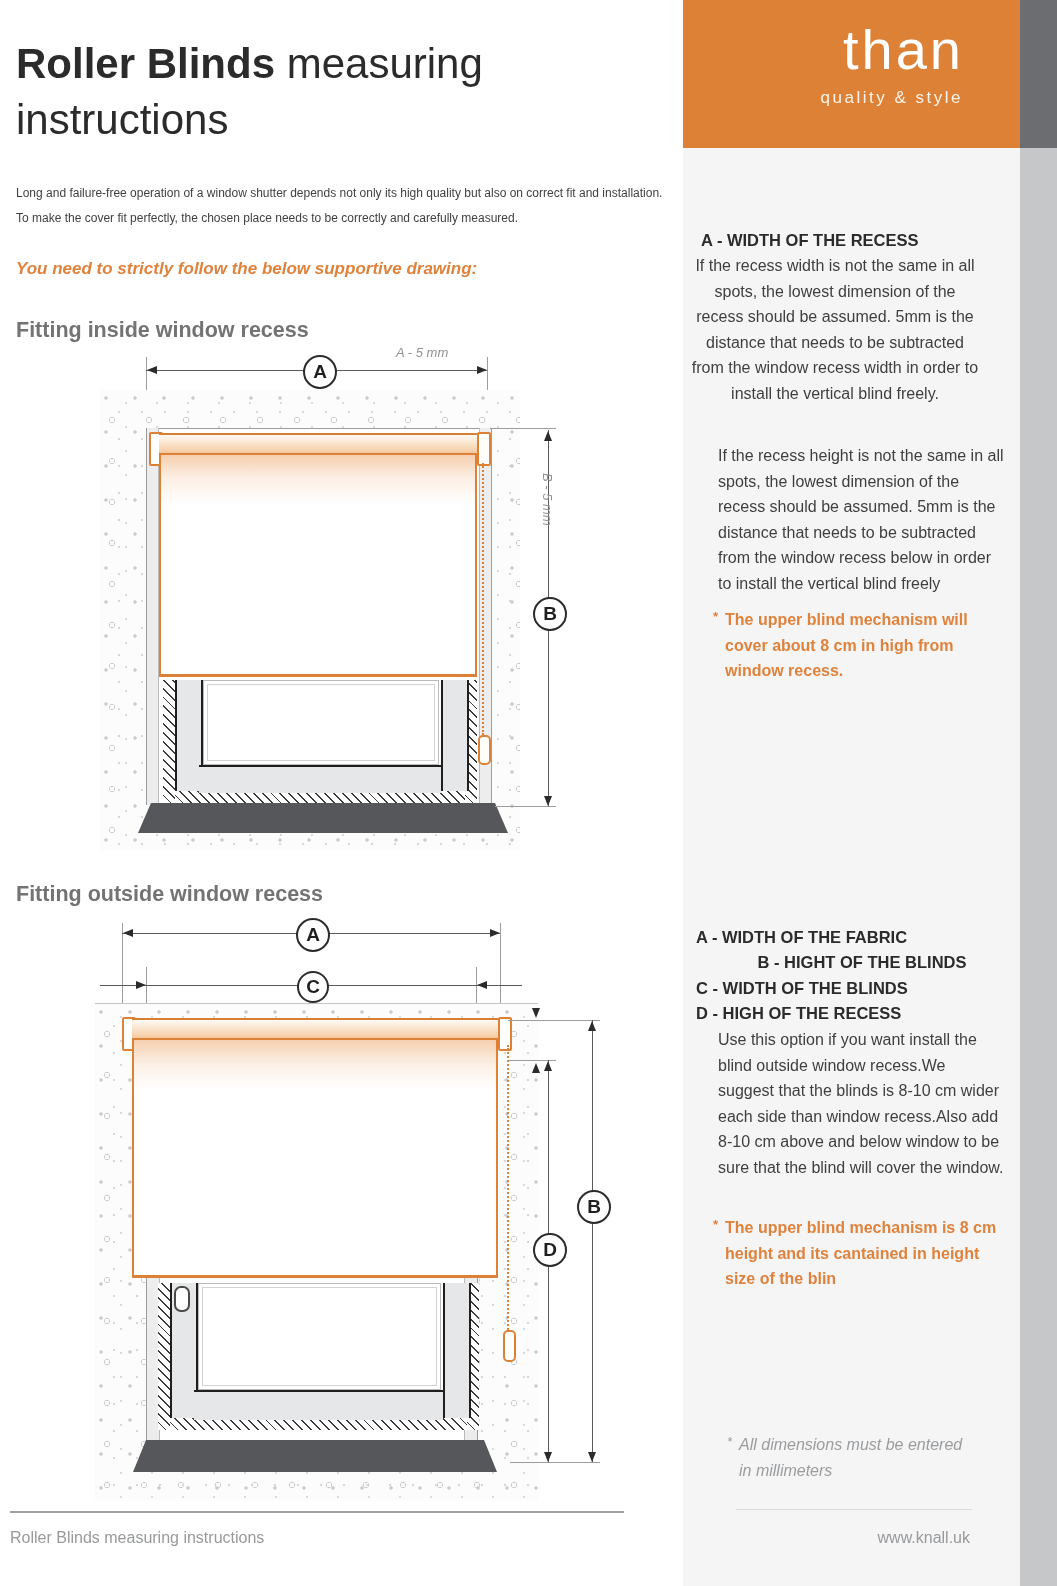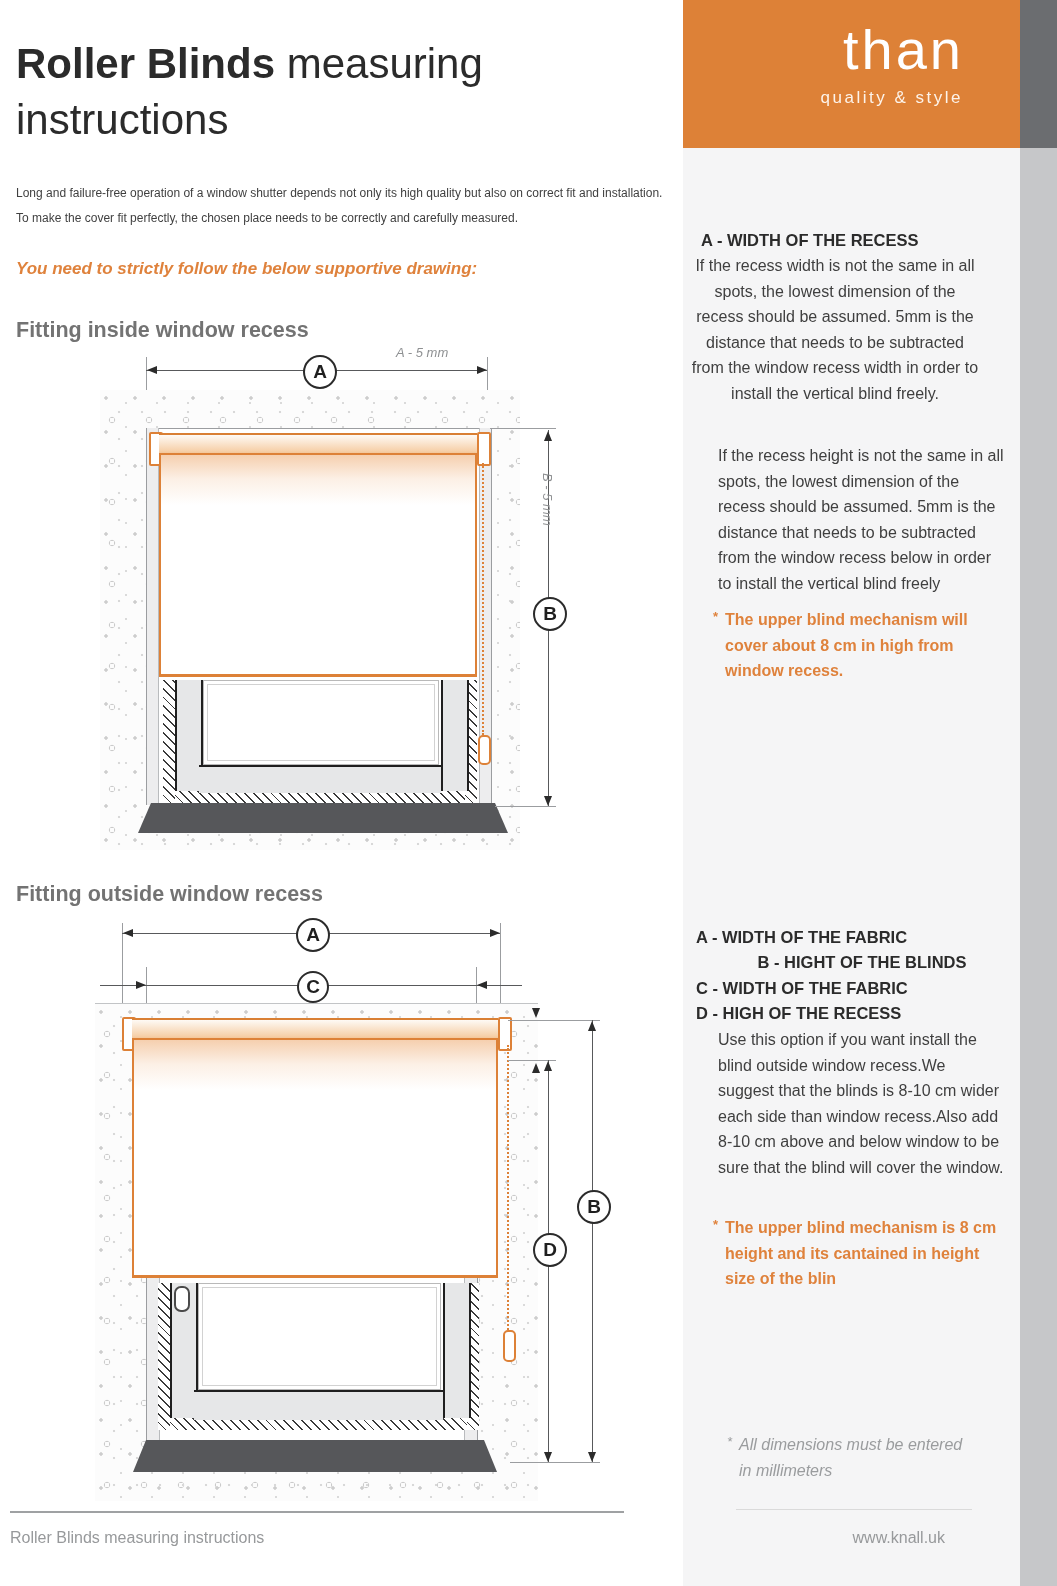--- a/index.html
+++ b/index.html
@@ -192,29 +192,29 @@
 
   <div class="abs p-head" style="left:701px;top:228px;width:300px;">A - WIDTH OF THE RECESS</div>
   <div class="abs p-body" style="left:690px;top:253px;width:290px;text-align:center;">If the recess width is not the same in all spots, the lowest dimension of the recess should be assumed. 5mm is the distance that needs to be subtracted from the window recess width in order to install the vertical blind freely.</div>
   <div class="abs p-body" style="left:718px;top:443px;width:290px;">If the recess height is not the same in all spots, the lowest dimension of the recess should be assumed. 5mm is the distance that needs to be subtracted from the window recess below in order to install the vertical blind freely</div>
   <div class="abs p-note" style="left:725px;top:607px;width:282px;">
     <span class="note-mark">*</span><span>The upper blind mechanism will cover about 8 cm in high from window recess.</span>
   </div>
 
   <div class="abs p-head" style="left:696px;top:925px;width:300px;">A - WIDTH OF THE FABRIC</div>
   <div class="abs p-head" style="left:712px;top:950px;width:300px;text-align:center;">B - HIGHT OF THE BLINDS</div>
-  <div class="abs p-head" style="left:696px;top:976px;width:300px;">C - WIDTH OF THE FABRIC</div>
+  <div class="abs p-head" style="left:696px;top:976px;width:300px;">C - WIDTH OF THE BLINDS</div>
   <div class="abs p-head" style="left:696px;top:1001px;width:300px;">D - HIGH OF THE RECESS</div>
   <div class="abs p-body" style="left:718px;top:1027px;width:286px;">Use this option if you want install the blind outside window recess.We suggest that the blinds is 8-10 cm wider each side than window recess.Also add 8-10 cm above and below window to be sure that the blind will cover the window.</div>
   <div class="abs p-note" style="left:725px;top:1215px;width:282px;">
     <span class="note-mark">*</span><span>The upper blind mechanism is 8 cm height and its cantained in height size of the blin</span>
   </div>
 
   <div class="abs footnote" style="left:739px;top:1432px;width:240px;">
     <span class="note-mark" style="color:#9a9c9e;">*</span><span>All dimensions must be entered in millimeters</span>
   </div>
 
   <div class="abs foot-line-l"></div>
   <div class="abs foot-line-r"></div>
   <div class="abs foot-text" style="left:10px;top:1529px;">Roller Blinds measuring instructions</div>
-  <div class="abs foot-text" style="left:655px;top:1529px;width:290px;text-align:right;">www.knall.uk</div>
+  <div class="abs foot-text" style="left:680px;top:1529px;width:290px;text-align:right;">www.knall.uk</div>
 
 </div>
 
 </body></html>

